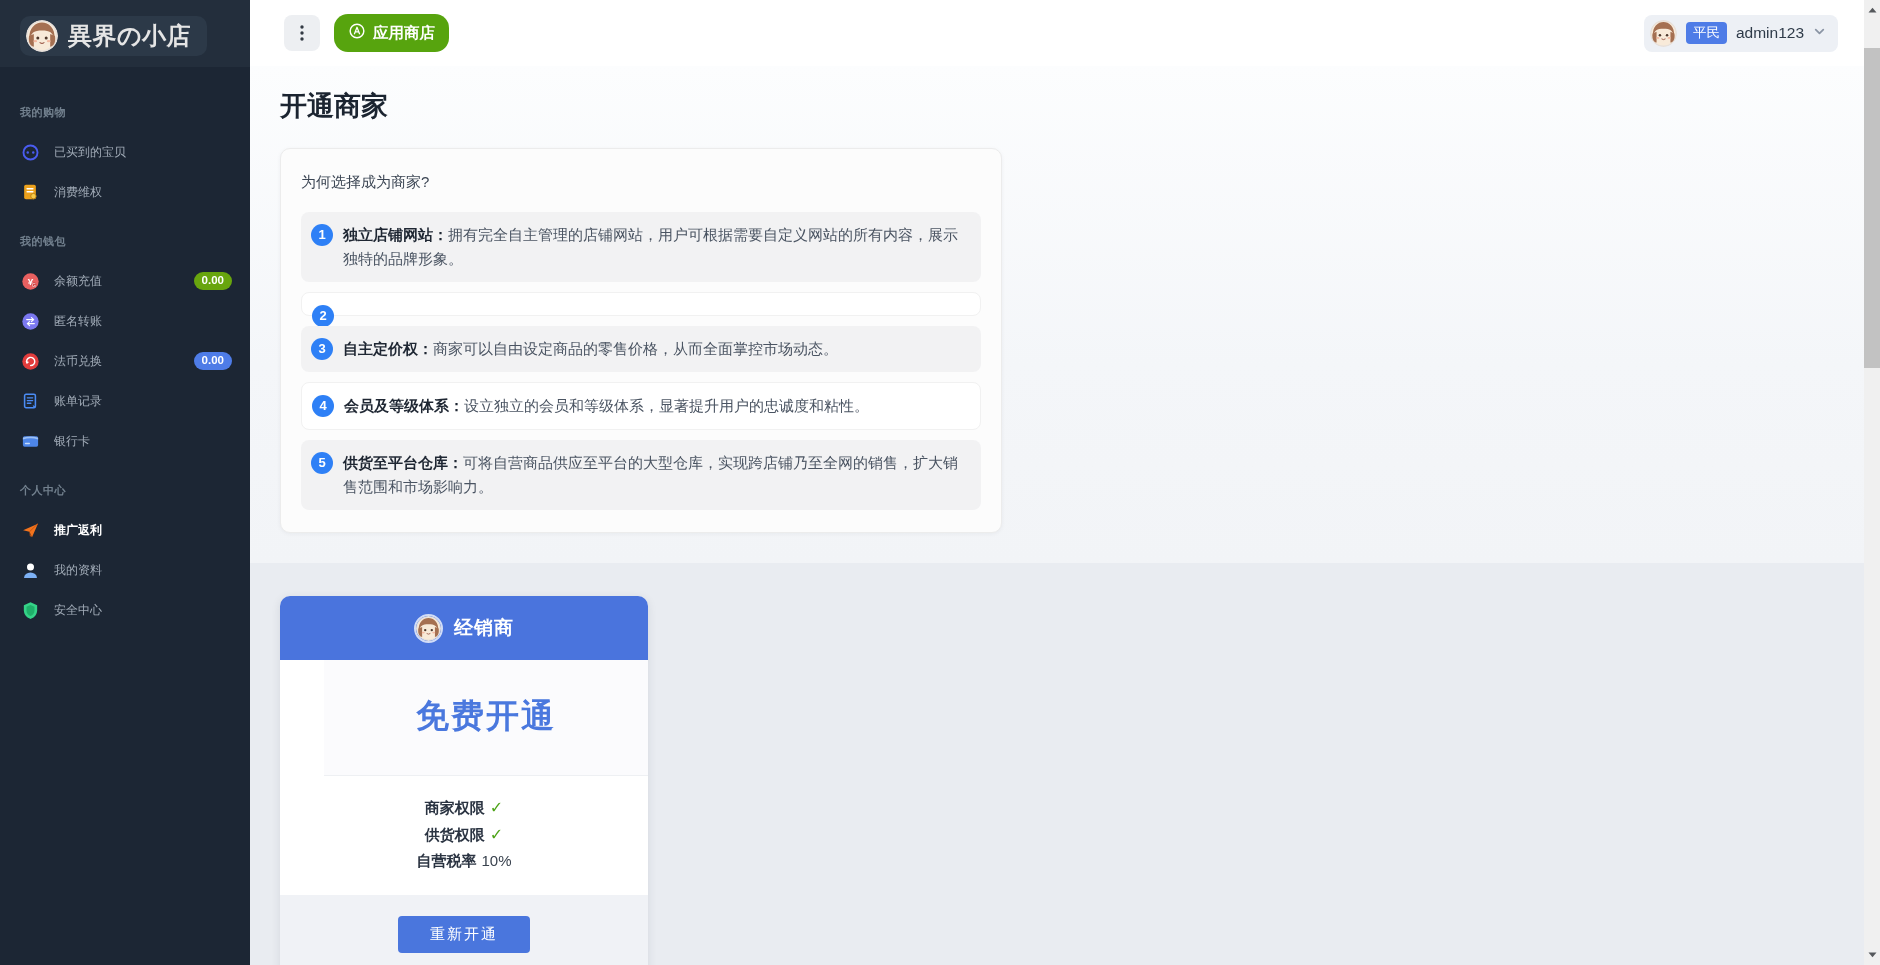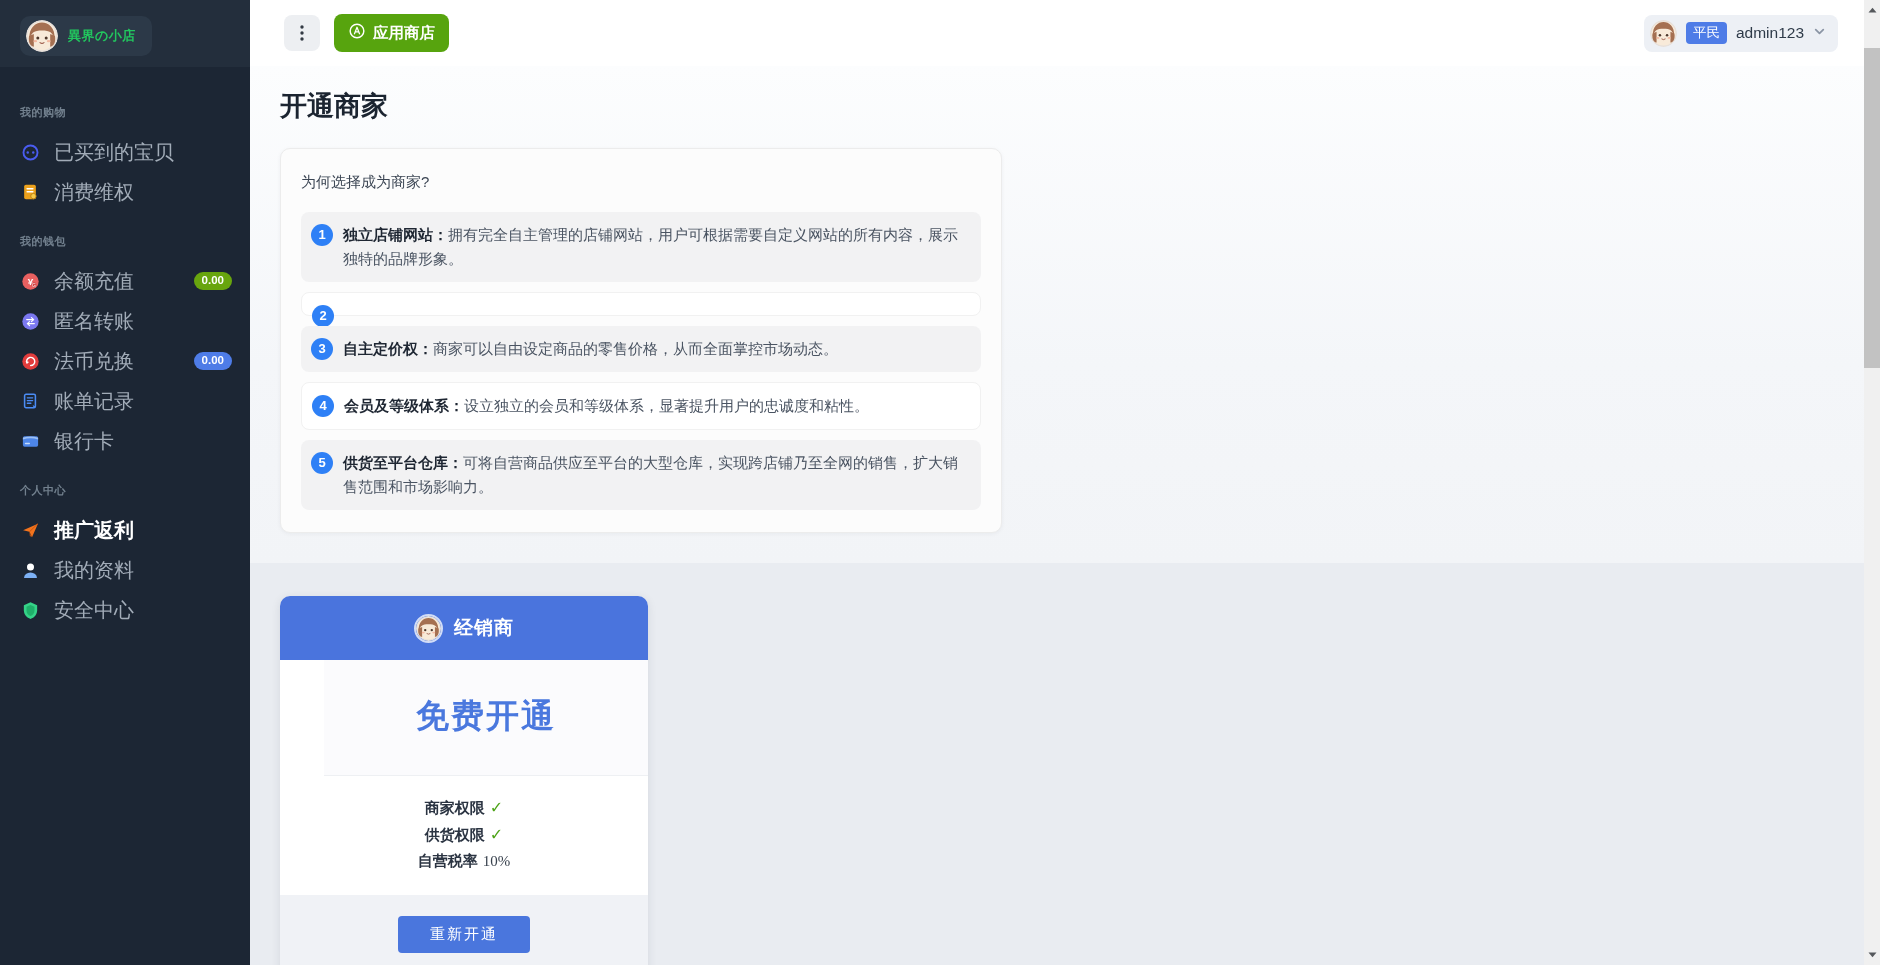--- a/index.html
+++ b/index.html
@@ -4,40 +4,40 @@
 <style>
   * { margin:0; padding:0; box-sizing:border-box; }
   html,body { width:1880px; height:965px; overflow:hidden; }
   body { font-family:"Liberation Sans","DejaVu Sans",sans-serif; background:#eef0f4; }
   .app { position:relative; width:1880px; height:965px; }
 
   
   .sidebar { position:absolute; left:0; top:0; bottom:0; width:250px; background:#1c2634; z-index:5; }
   .sidebar-header { height:67px; background:#232e3c; padding:16px 0 0 20px; }
   .logo-box { display:inline-flex; align-items:center; gap:10px; background:#2c3948; border-radius:10px; padding:4px 16px 4px 6px; cursor:pointer; }
-  .logo-text { color:#22c55e; font-size:13px; font-weight:bold; letter-spacing:0.5px; white-space:nowrap; }
+  .logo-text { color:#e5e5e5; font-size:24px; font-weight:bold; letter-spacing:0.5px; white-space:nowrap; }
   .avatar { display:inline-block; border-radius:50%; overflow:hidden; flex:none; }
   .avatar svg { display:block; width:100%; height:100%; }
   .av30 { width:32px; height:32px; }
   .av26 { width:27px; height:27px; }
   .av28 { width:29px; height:29px; border:2px solid rgba(255,255,255,.75); }
 
   .sidebar-nav { padding-top:16px; }
   .nav-section-label { padding:22px 20px 12px; font-size:11px; font-weight:bold; color:#72808e; letter-spacing:.5px; }
   .nav-item { display:flex; align-items:center; height:40px; padding:0 18px 0 20px; gap:14px; cursor:pointer; }
   .nav-item .ni-icon { width:20px; height:20px; flex:none; display:flex; align-items:center; justify-content:center; }
-  .nav-item .ni-label { font-size:20px; color:#a2acb8; white-space:nowrap; }
+  .nav-item .ni-label { font-size:12px; color:#a2acb8; white-space:nowrap; }
   .nav-item.active .ni-label { color:#ffffff; font-weight:bold; }
   .nav-badge { margin-left:auto; font-size:11.5px; font-weight:bold; color:#fff; padding:3px 8px; border-radius:10px; line-height:1; }
 
   
   .topbar { position:absolute; left:250px; right:16px; top:0; height:66px; background:#ffffff; display:flex; align-items:center; padding:0 26px 0 34px; z-index:4; }
   .kebab-btn { width:36px; height:36px; background:#edeff2; border:none; border-radius:8px; cursor:pointer; display:flex; align-items:center; justify-content:center; }
   .kebab-btn svg { display:block; }
-  .appstore-btn { margin-left:14px; display:flex; align-items:center; gap:7px; background:#57a40e; border:none; border-radius:8px; color:#fff; font-weight:bold; font-size:15.5px; padding:8px 14px; cursor:pointer; font-family:inherit; }
+  .appstore-btn { margin-left:14px; display:flex; align-items:center; gap:7px; background:#57a40e; border:none; border-radius:14px; color:#fff; font-weight:bold; font-size:15.5px; padding:8px 14px; cursor:pointer; font-family:inherit; }
   .user-chip { margin-left:auto; display:flex; align-items:center; gap:9px; background:#edf0f5; border-radius:8px; padding:5px 12px 5px 6px; cursor:pointer; }
   .role-badge { background:#4e7ce7; color:#fff; font-size:13.5px; padding:3px 7px; border-radius:4px; line-height:1.2; }
   .username { font-size:15.5px; color:#2f3b49; }
 
   
   .content { position:absolute; left:250px; right:16px; top:66px; bottom:0; }
   .upper { height:497px; background:linear-gradient(180deg,#fcfdfe 0%,#f4f6f9 60%,#f2f4f7 100%); padding:22px 0 0 30px; }
   .page-title { font-size:27px; font-weight:bold; color:#1b2430; }
 
   .intro-card { margin-top:24px; width:722px; background:#fcfcfc; border:1px solid #ececec; border-radius:10px; box-shadow:0 1px 4px rgba(20,30,50,.05); padding:16px 20px 18px; }
@@ -53,21 +53,21 @@
   .lower { height:402px; background:#e9ecf1; padding:33px 0 0 30px; }
   .pricing-card { width:368px; background:#fff; border-radius:10px; overflow:hidden; box-shadow:0 2px 10px rgba(25,35,60,.10); }
   .pricing-header { height:64px; background:#4a74dd; display:flex; align-items:center; justify-content:center; gap:11px; }
   .pricing-plan { color:#fff; font-size:19px; font-weight:bold; letter-spacing:1px; }
   .pricing-free { background:#fbfbfd; border-bottom:1px solid #eef0f3; text-align:center; padding:34px 0 36px;margin-left:44px; }
   .pricing-free-text { font-size:33px; font-weight:bold; color:#4a78de; letter-spacing:2px; }
   .pricing-features { background:#fff; padding:15px 0 17px; }
   .feature-line { text-align:center; font-size:15px; margin:7px 0; color:#2b3442; }
   .feature-label { font-weight:bold; color:#2b3442; }
   .feature-check { color:#4ca316; font-weight:bold; font-size:16px; margin-left:5px; }
-  .feature-value { color:#39424e; margin-left:5px;font-family:Liberation Serif, serif; }
+  .feature-value { color:#39424e; margin-left:5px; }
   .pricing-footer { background:#f0f2f6; text-align:center; padding:21px 0 29px; }
   .reopen-btn { background:#4a76dd; color:#fff; border:none; border-radius:4px; font-size:15px; padding:9px 32px; cursor:pointer; font-family:Liberation Mono, monospace; letter-spacing:2px; }
 
   
   .scrollbar { position:absolute; right:0; top:0; bottom:0; width:16px; background:#f0f0f0; z-index:10; }
   .sb-arrow { position:absolute; left:0; width:16px; height:16px; display:flex; align-items:center; justify-content:center; cursor:pointer; }
   .sb-arrow.up { top:2px; }
   .sb-arrow.down { bottom:2px; }
   .sb-thumb { position:absolute; left:0; top:48px; width:16px; height:320px; background:#c2c2c2; cursor:pointer; }
 </style>

